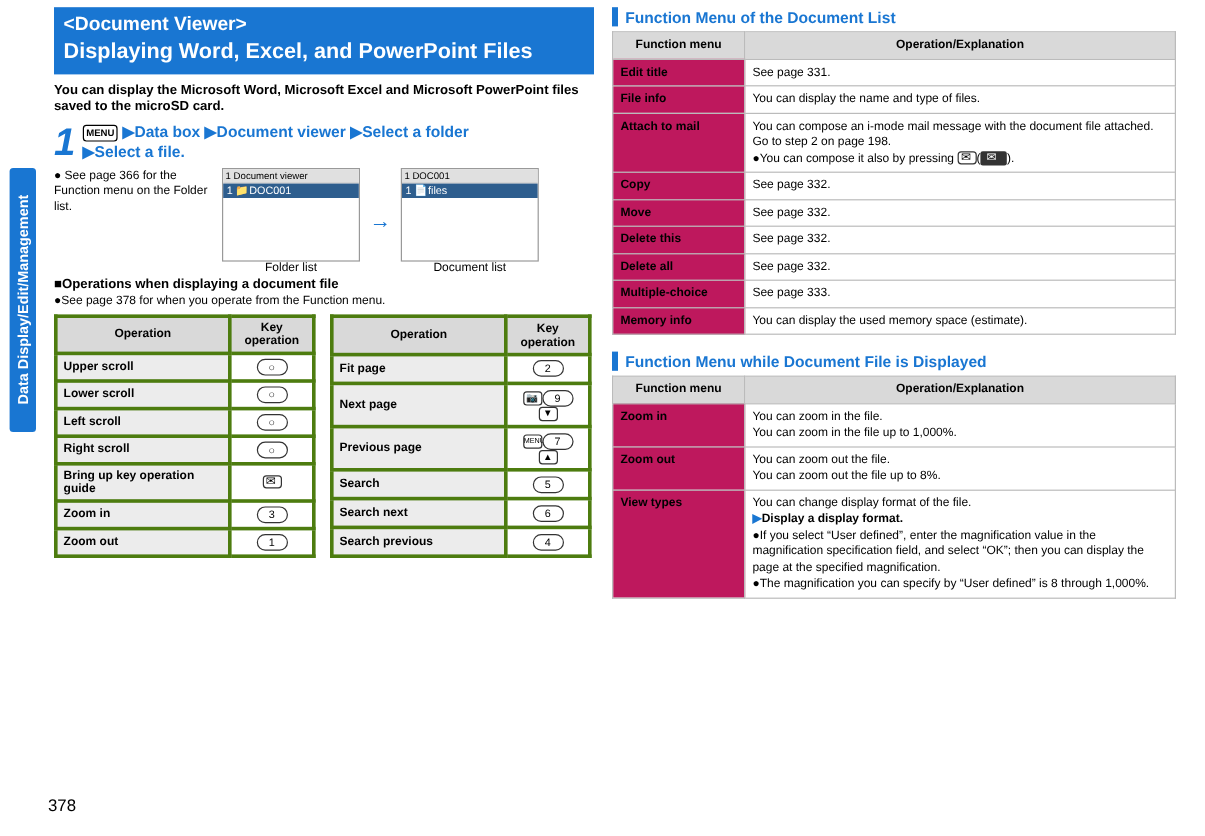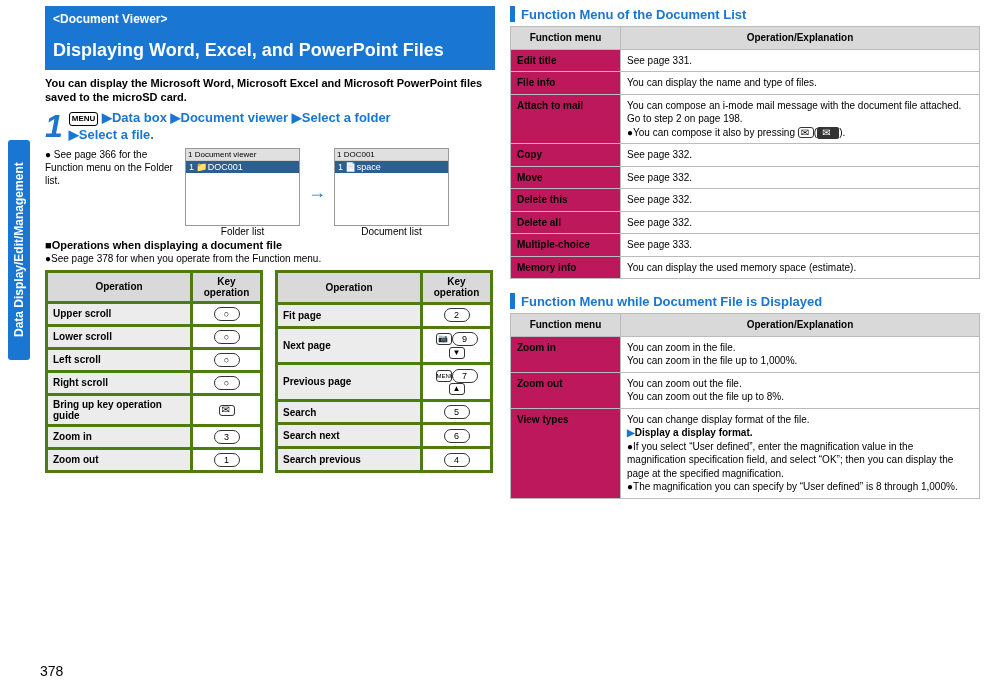--- a/index.html
+++ b/index.html
@@ -48,23 +48,23 @@
     top: 6px;
     width: 470px;
   }
   .title-block {
     background: #1976d2;
     color: #fff;
     padding: 6px 8px 8px 8px;
     margin-bottom: 6px;
   }
   .title-block .sub {
-    font-size: 12px;
-    font-weight: bold;
-    margin-bottom: 14px;
+    font-size: 16px;
+    font-weight: bold;
+    margin-bottom: 2px;
   }
   .title-block .main {
     font-size: 18px;
     font-weight: bold;
     line-height: 1.2;
   }
   .intro {
     font-size: 11px;
     font-weight: bold;
     margin-bottom: 6px;
@@ -299,21 +299,21 @@
         <div class="screen">
           <div class="screen-header">1   Document viewer</div>
           <div class="screen-row hl">1 📁<span>DOC001</span></div>
         </div>
         <div class="caption">Folder list</div>
       </div>
       <div class="to-arrow">→</div>
       <div class="screen-block">
         <div class="screen">
           <div class="screen-header">1           DOC001</div>
-          <div class="screen-row hl">1 📄<span>space</span></div>
+          <div class="screen-row hl">1 📄<span>files</span></div>
         </div>
         <div class="caption">Document list</div>
       </div>
     </div>
   </div>
 
   <div class="subheading">■Operations when displaying a document file</div>
   <div class="bullet">●See page 378 for when you operate from the Function menu.</div>
 
   <div class="op-tables">

